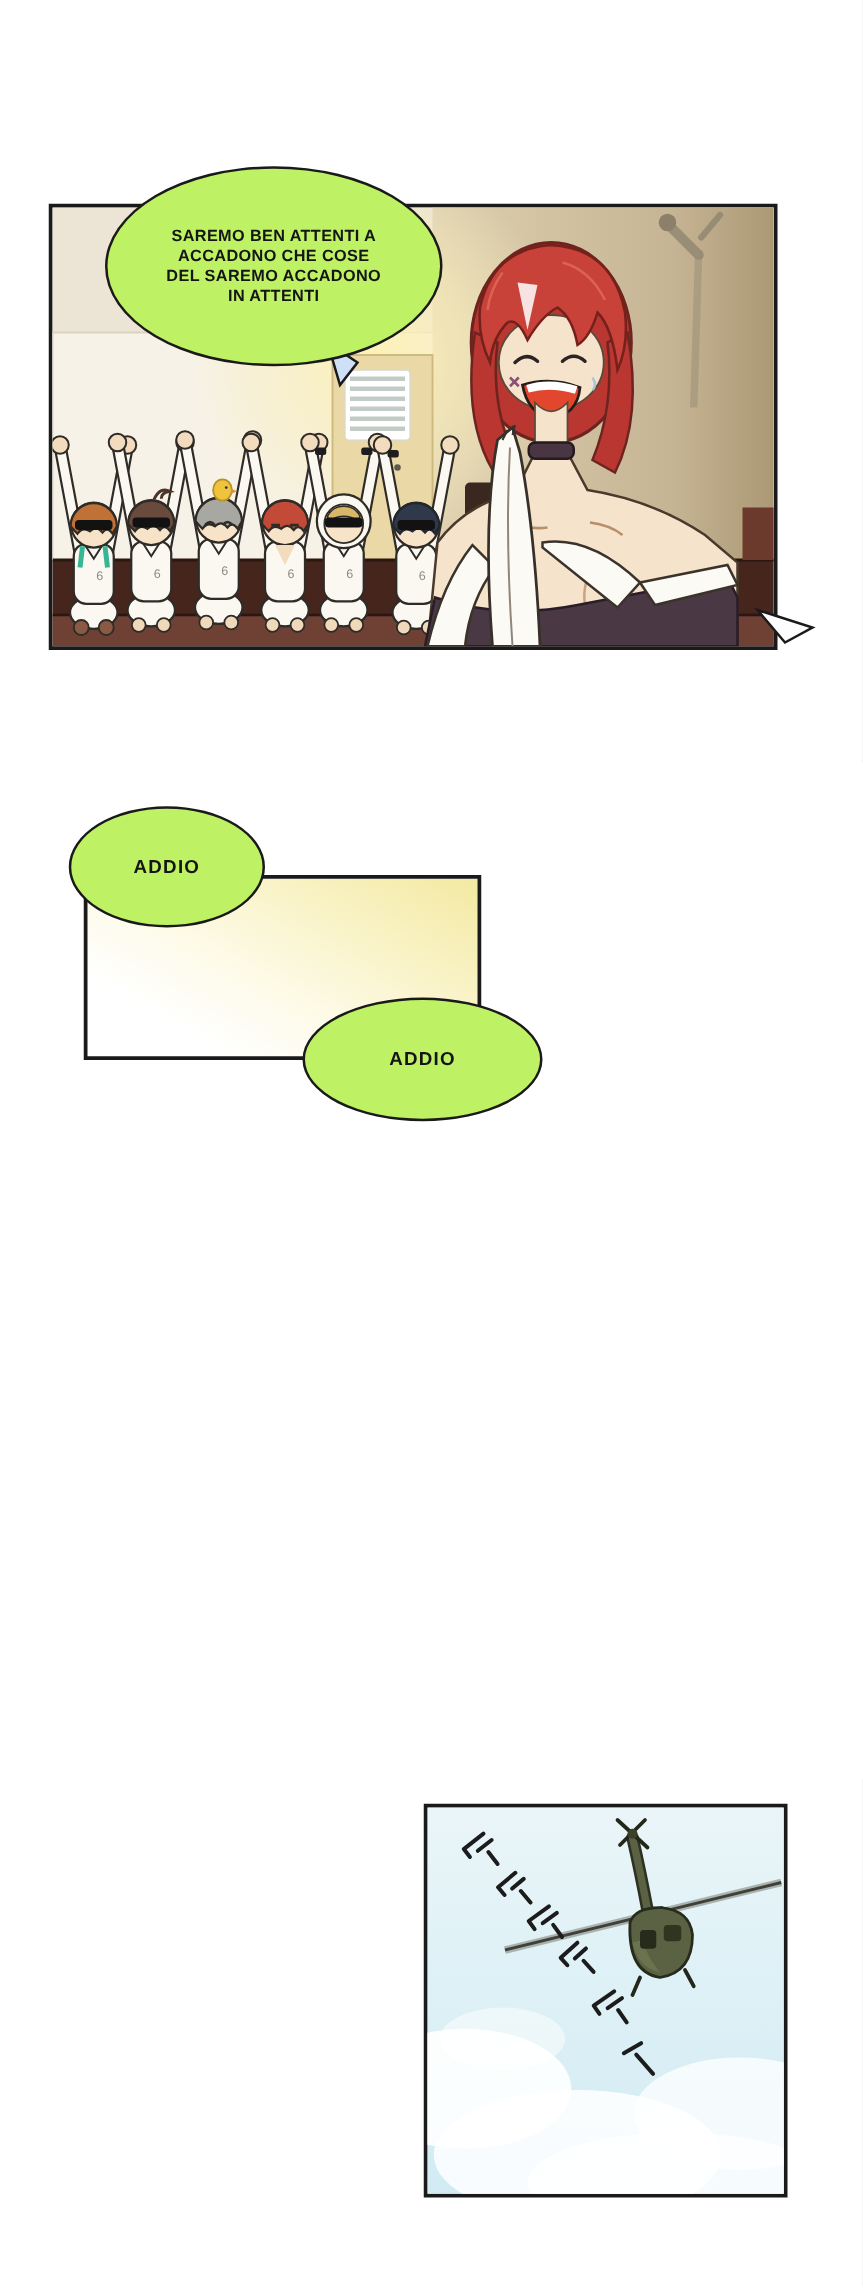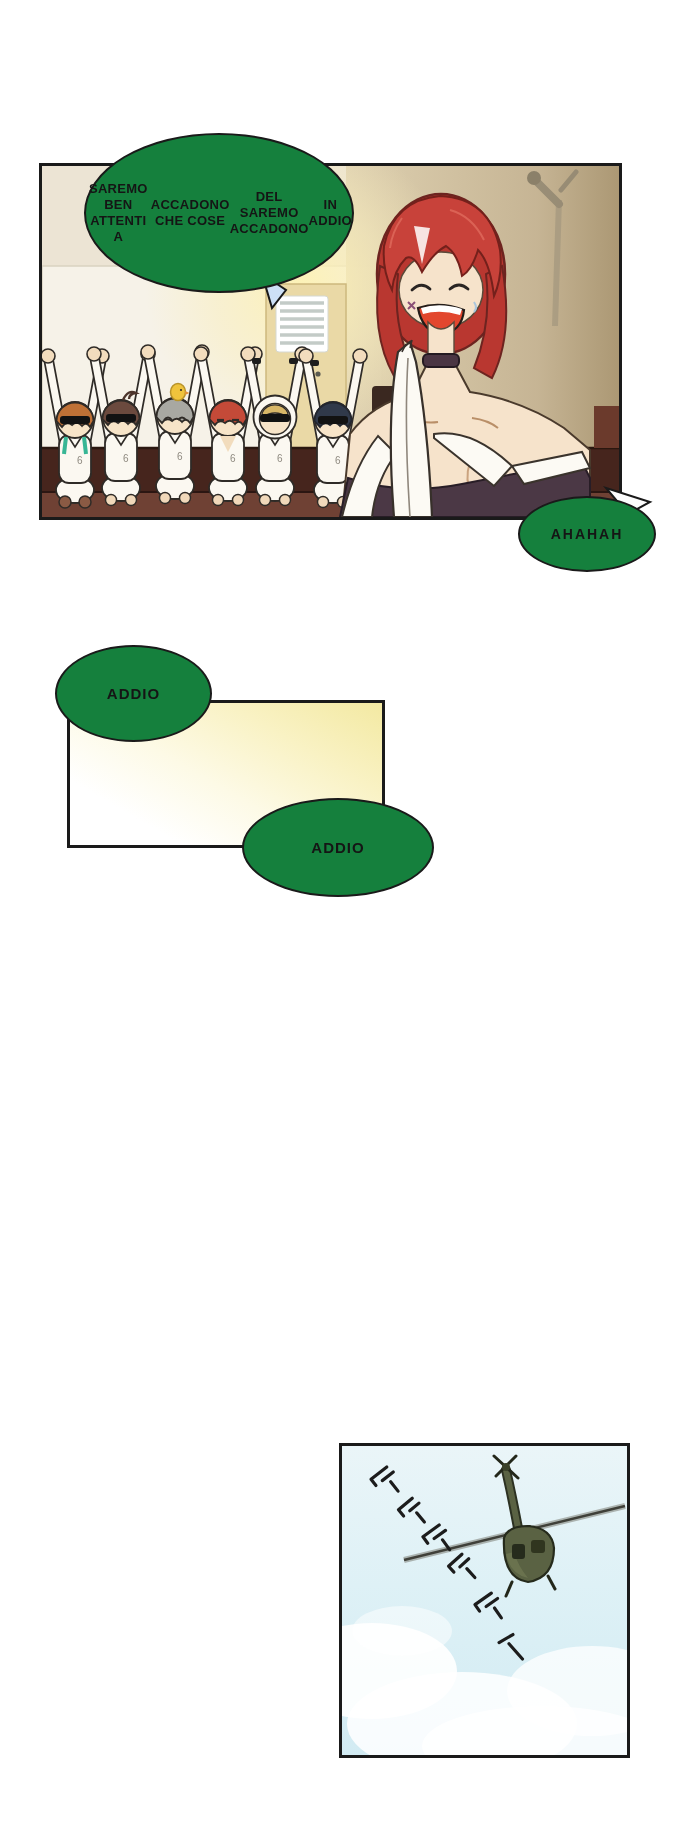--- a/index.html
+++ b/index.html
@@ -21,24 +21,24 @@
   }
   .panel svg{display:block;width:100%;height:100%;}
   .panel1{left:39px;top:163px;width:583px;height:357px;}
   .panel2{
     left:67px;top:700px;width:318px;height:148px;
     background:linear-gradient(210deg,#f3e9a2 0%,#f9f2c4 28%,#fdfae6 55%,#ffffff 80%);
   }
   .panel3{left:339px;top:1443px;width:291px;height:315px;}
   .bubble{
     position:absolute;
-    background:#15803d;
+    background:#bef264;
     border:2px solid #1a1a1a;
     border-radius:50%;
-    display:flex;flex-direction:row;
+    display:flex;flex-direction:column;
     align-items:center;justify-content:center;
     text-align:center;
     color:#151515;
     font-weight:700;
     z-index:3;
   }
   .bubble-saremo{left:84px;top:133px;width:266px;height:156px;font-size:13px;line-height:16px;letter-spacing:.3px;}
   .bubble-ahahah{left:518px;top:496px;width:134px;height:72px;font-size:14px;letter-spacing:2px;}
   .bubble-addio-top{left:55px;top:645px;width:153px;height:93px;font-size:15px;letter-spacing:1px;}
   .bubble-addio-bottom{left:242px;top:798px;width:188px;height:95px;font-size:15px;letter-spacing:1px;}
@@ -237,30 +237,27 @@
   </div>
 
   <svg class="tail tail-saremo" width="46" height="46">
     <polygon points="10,6 20,40 34,22" fill="#cde0f6" stroke="#1a1a1a" stroke-width="2"></polygon>
   </svg>
 
   <div class="bubble bubble-saremo">
     <div>SAREMO BEN ATTENTI A</div>
     <div>ACCADONO CHE COSE</div>
     <div>DEL SAREMO ACCADONO</div>
-    <div>IN ADDIO</div>
+    <div>IN ATTENTI</div>
   </div>
 
   <svg class="tail tail-ahahah" width="60" height="44">
     <polygon points="8,10 52,24 30,36" fill="#fdfdfd" stroke="#1a1a1a" stroke-width="2"></polygon>
   </svg>
 
-  <div class="bubble bubble-ahahah">
-    <div>AHAHAH</div>
-  </div>
 
   <div class="panel panel2"></div>
 
   <div class="bubble bubble-addio-top">
     <div>ADDIO</div>
   </div>
   <div class="bubble bubble-addio-bottom">
     <div>ADDIO</div>
   </div>
 

